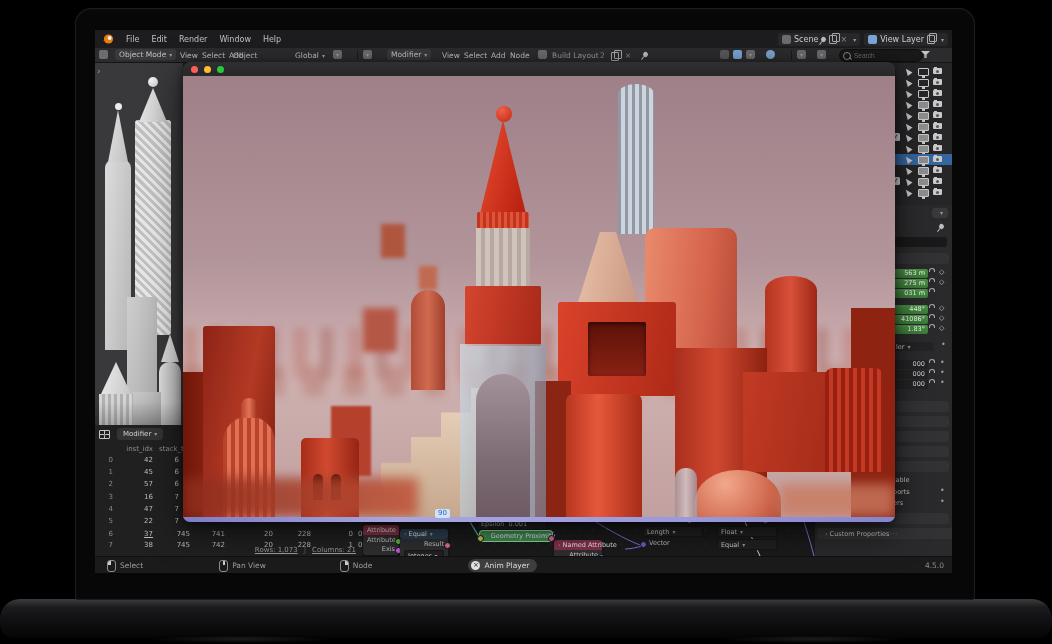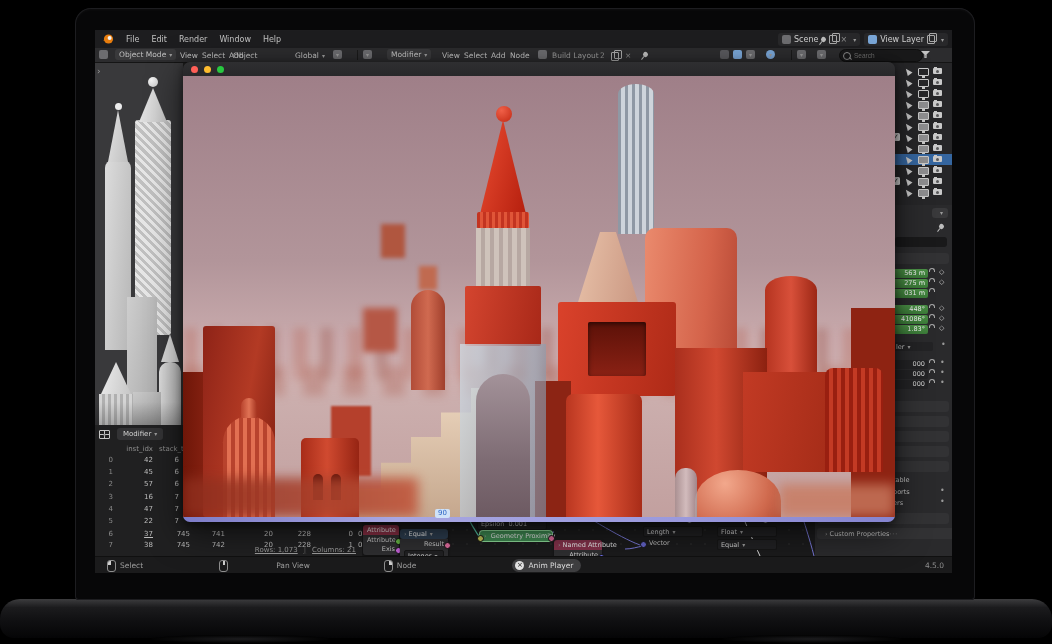--- a/index.html
+++ b/index.html
@@ -518,21 +518,21 @@
     <div class="p-sec chev" style="left:2px;top:323px;width:132px;color:#c6c6c6;padding-left:8px;line-height:11px;"><span>Custom Properties</span><span class="p-dots" style="left:112px;top:2px;">···</span></div>
   </div>
 
   <div class="statusbar">
     <span class="sb-item" style="margin-left:12px;">
           <span class="mouse m-l">
             <i></i>
           </span>
           <span>Select</span>
         </span>
-    <span class="sb-item" style="margin-left:76px;gap:44px;">
+    <span class="sb-item" style="margin-left:76px;">
           <span class="mouse m-m">
             <i></i>
           </span>
           <span>Pan View</span>
         </span>
     <span class="sb-item" style="margin-left:74px;">
           <span class="mouse m-r">
             <i></i>
           </span>
           <span>Node</span>

